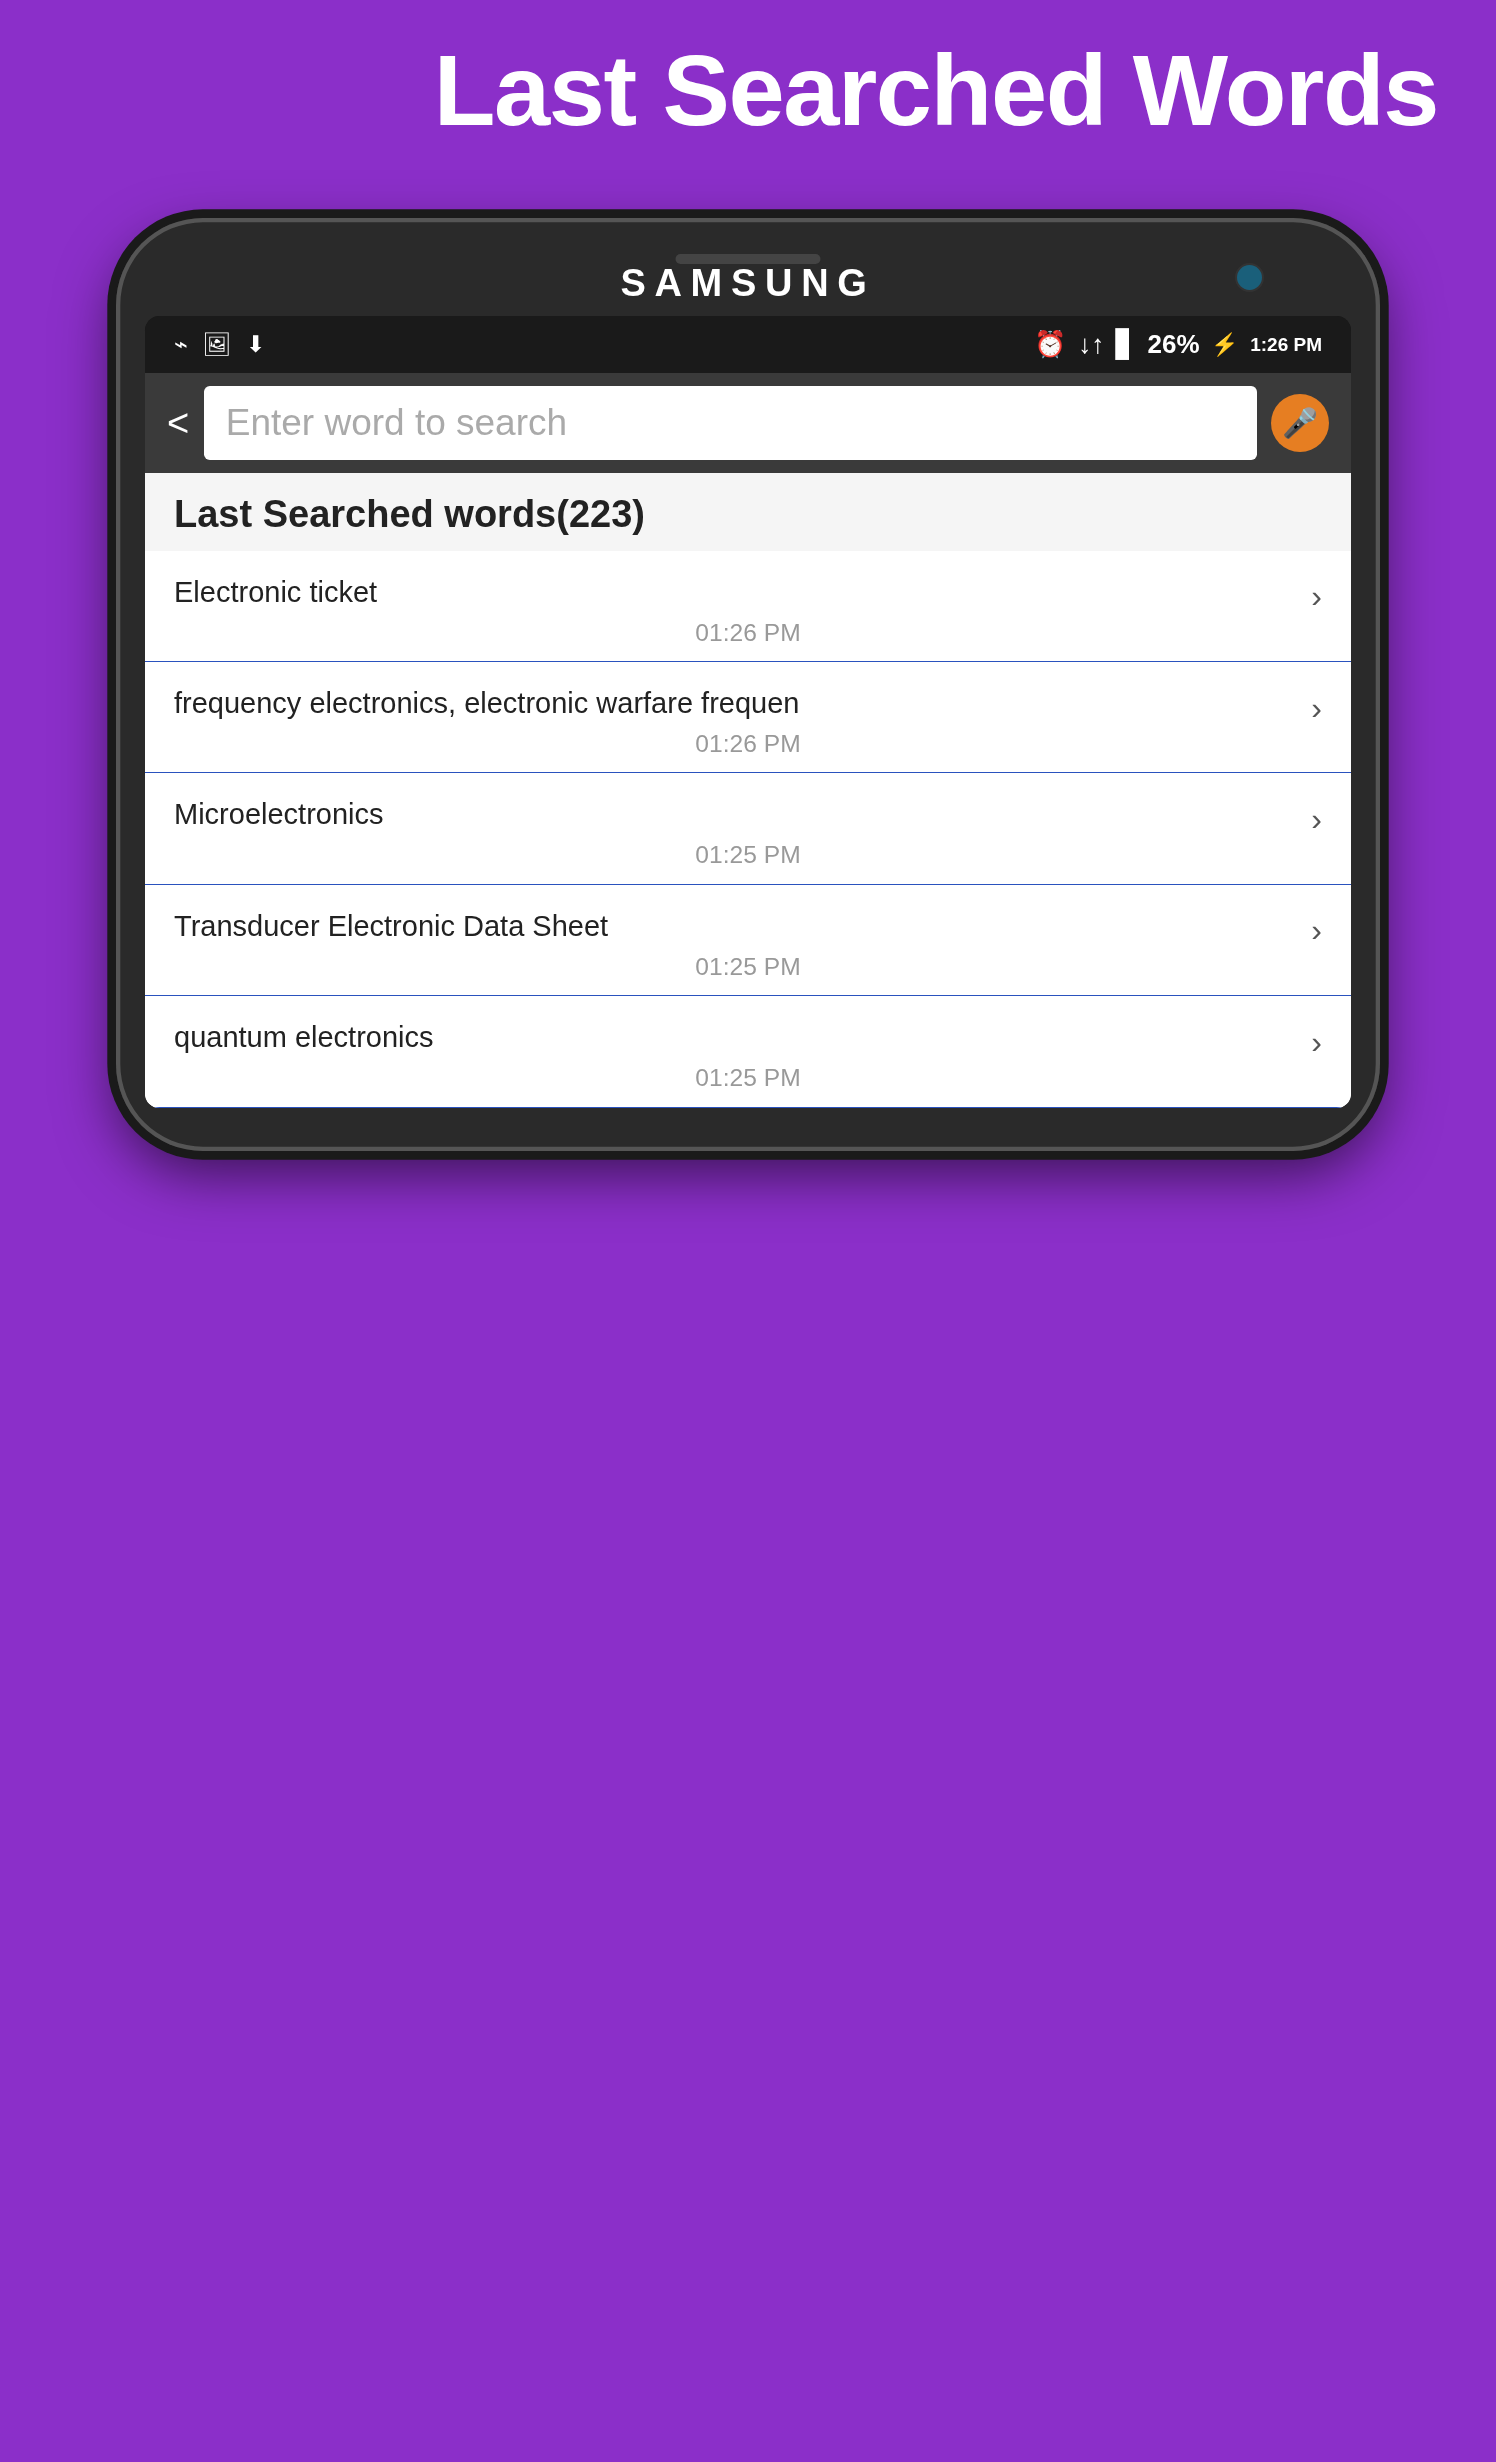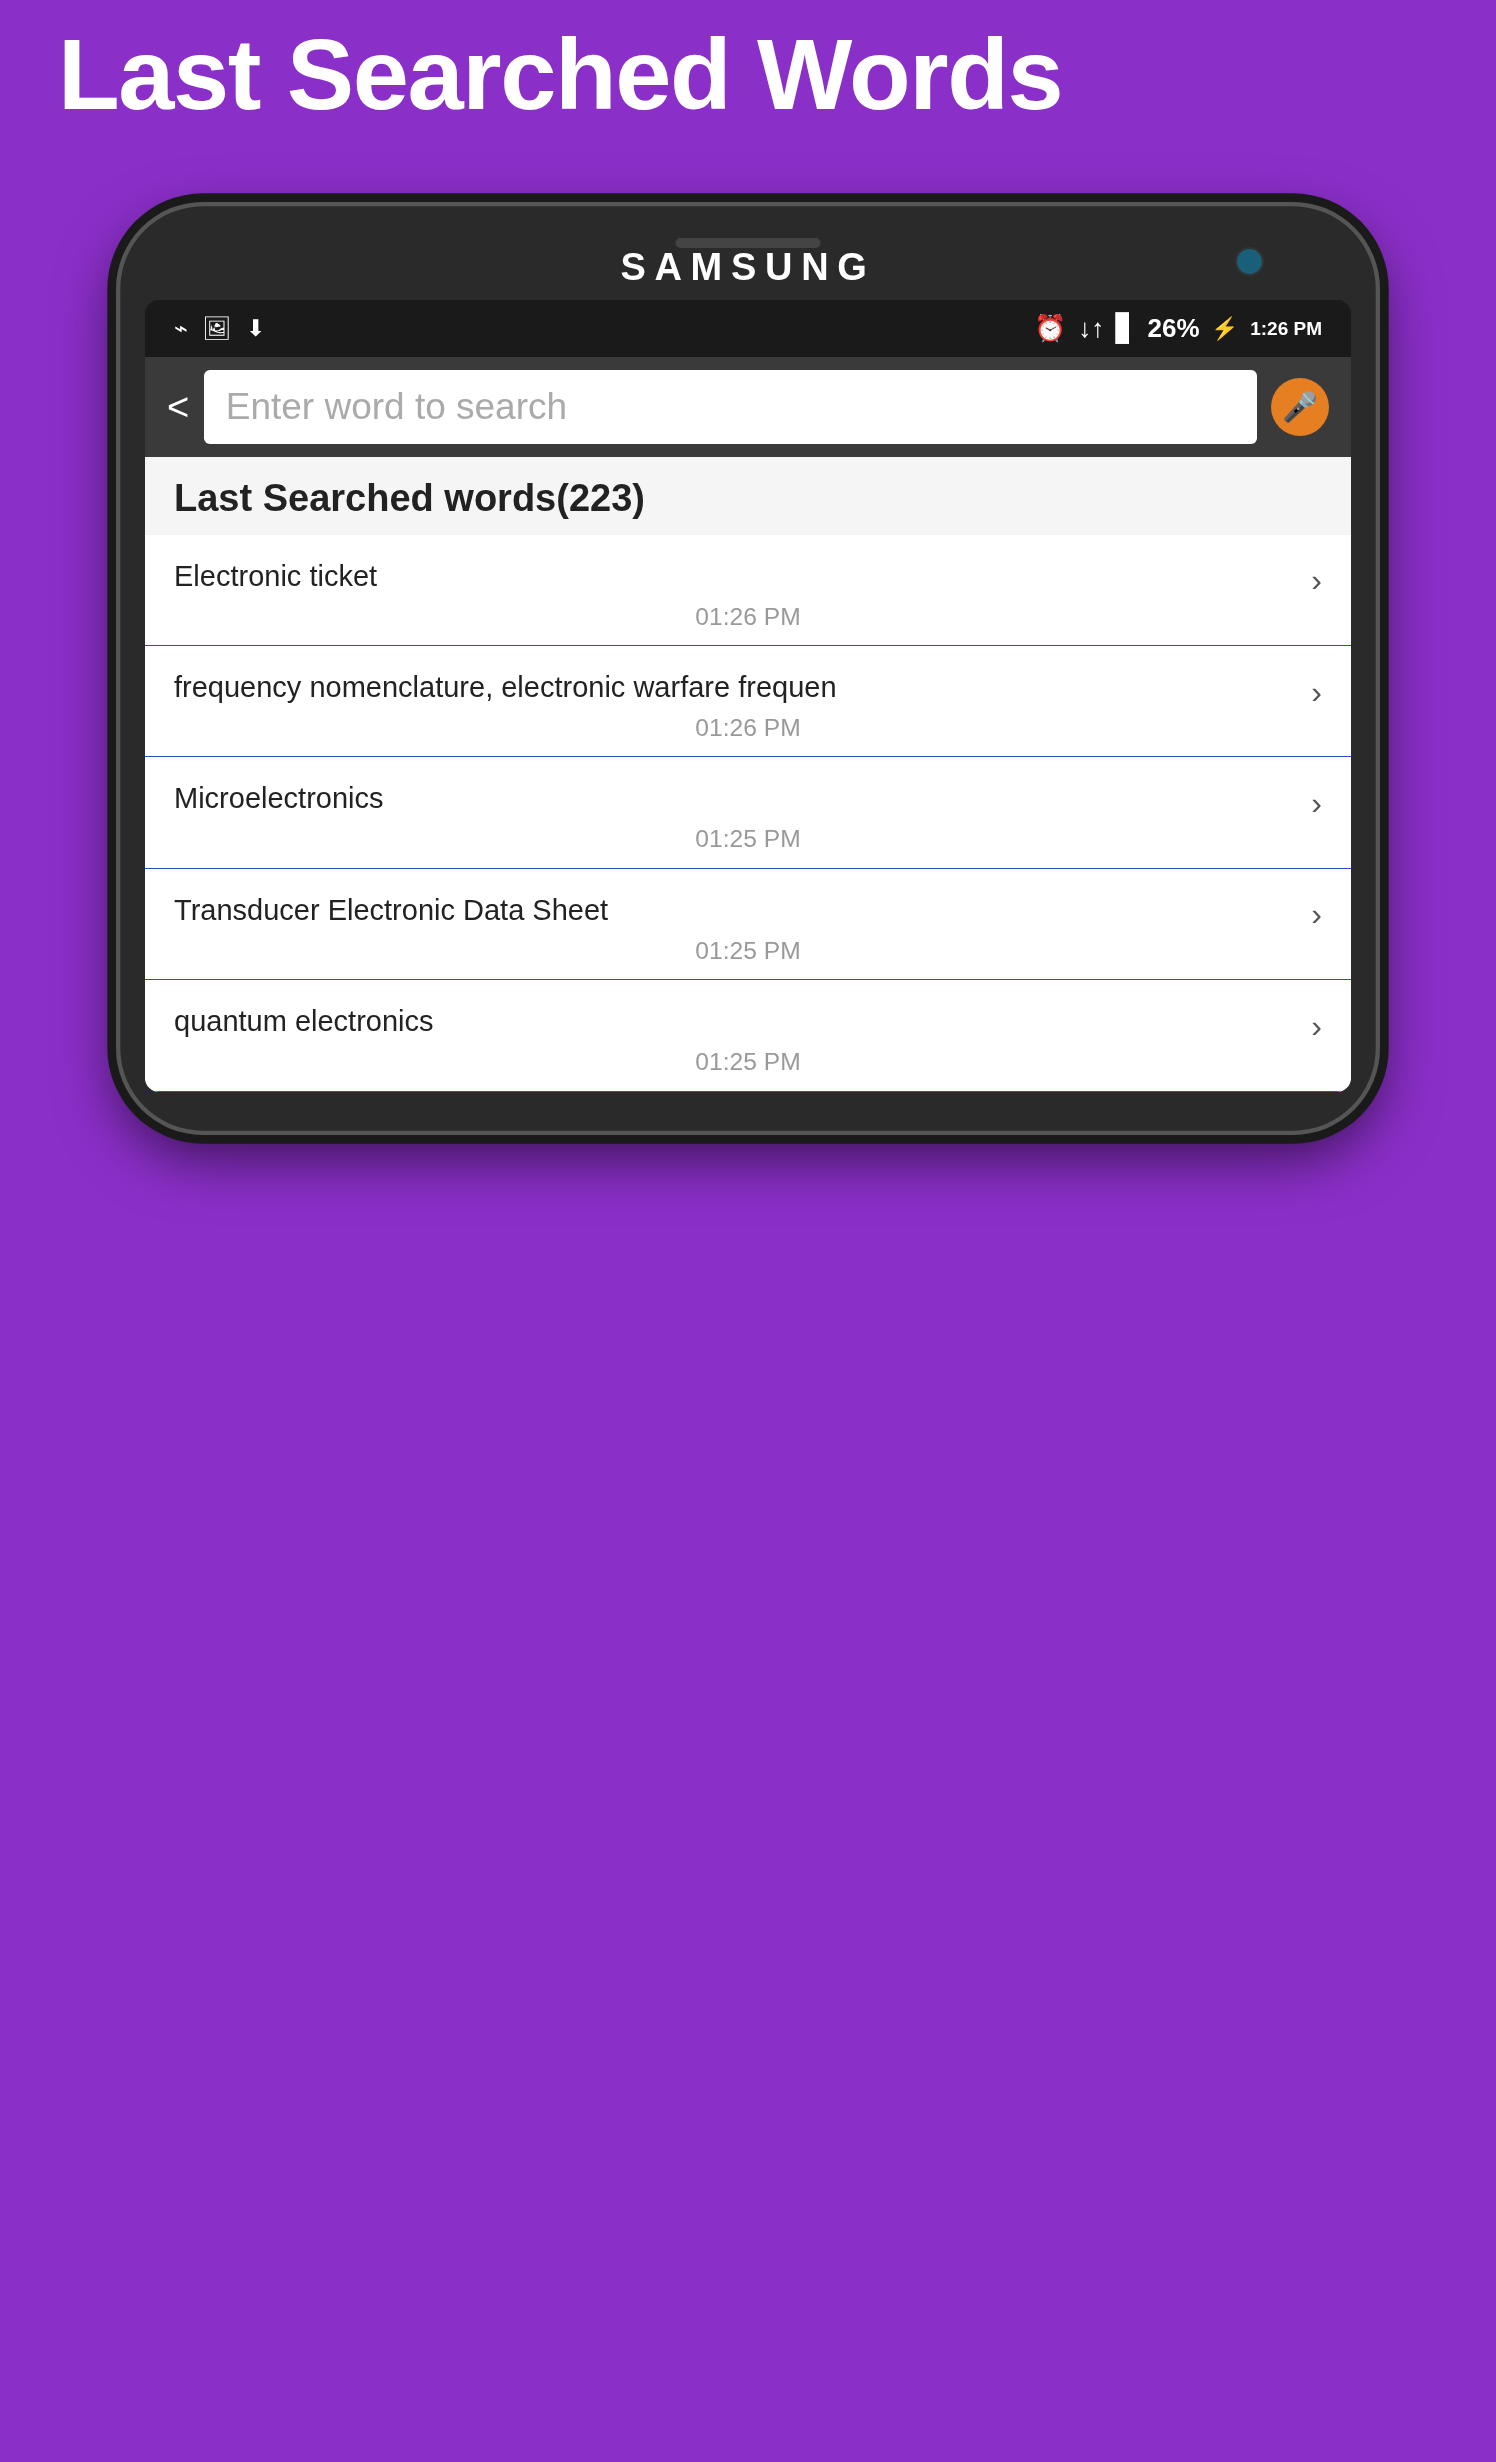--- a/index.html
+++ b/index.html
@@ -7,22 +7,23 @@
     body {
       width: 1496px;
       height: 2462px;
       background-color: #8B2FC9;
       font-family: 'Arial', sans-serif;
       overflow: hidden;
       position: relative;
     }
 
     .page-header {
-      text-align: left;
-      padding: 19px 58px 29px;
+      text-align: right;
+      padding: 35px 58px 29px;
+      margin-left: 35px;
     }
 
     .page-title {
       font-size: 101px;
       font-weight: 900;
       color: white;
       letter-spacing: -1.4px;
       line-height: 1.1;
     }
 
@@ -262,21 +263,21 @@
 
         <div class="list-header">Last Searched words(223)</div>
 
         <div class="search-item">
           <div class="search-item-text">Electronic ticket</div>
           <div class="search-item-time">01:26 PM</div>
           <span class="chevron">›</span>
         </div>
 
         <div class="search-item">
-          <div class="search-item-text">frequency nomenclature, electronic warfare frequen</div>
+          <div class="search-item-text">frequency electronics, electronic warfare frequen</div>
           <div class="search-item-time">01:26 PM</div>
           <span class="chevron">›</span>
         </div>
 
         <div class="search-item">
           <div class="search-item-text">Microelectronics</div>
           <div class="search-item-time">01:25 PM</div>
           <span class="chevron">›</span>
         </div>
 

